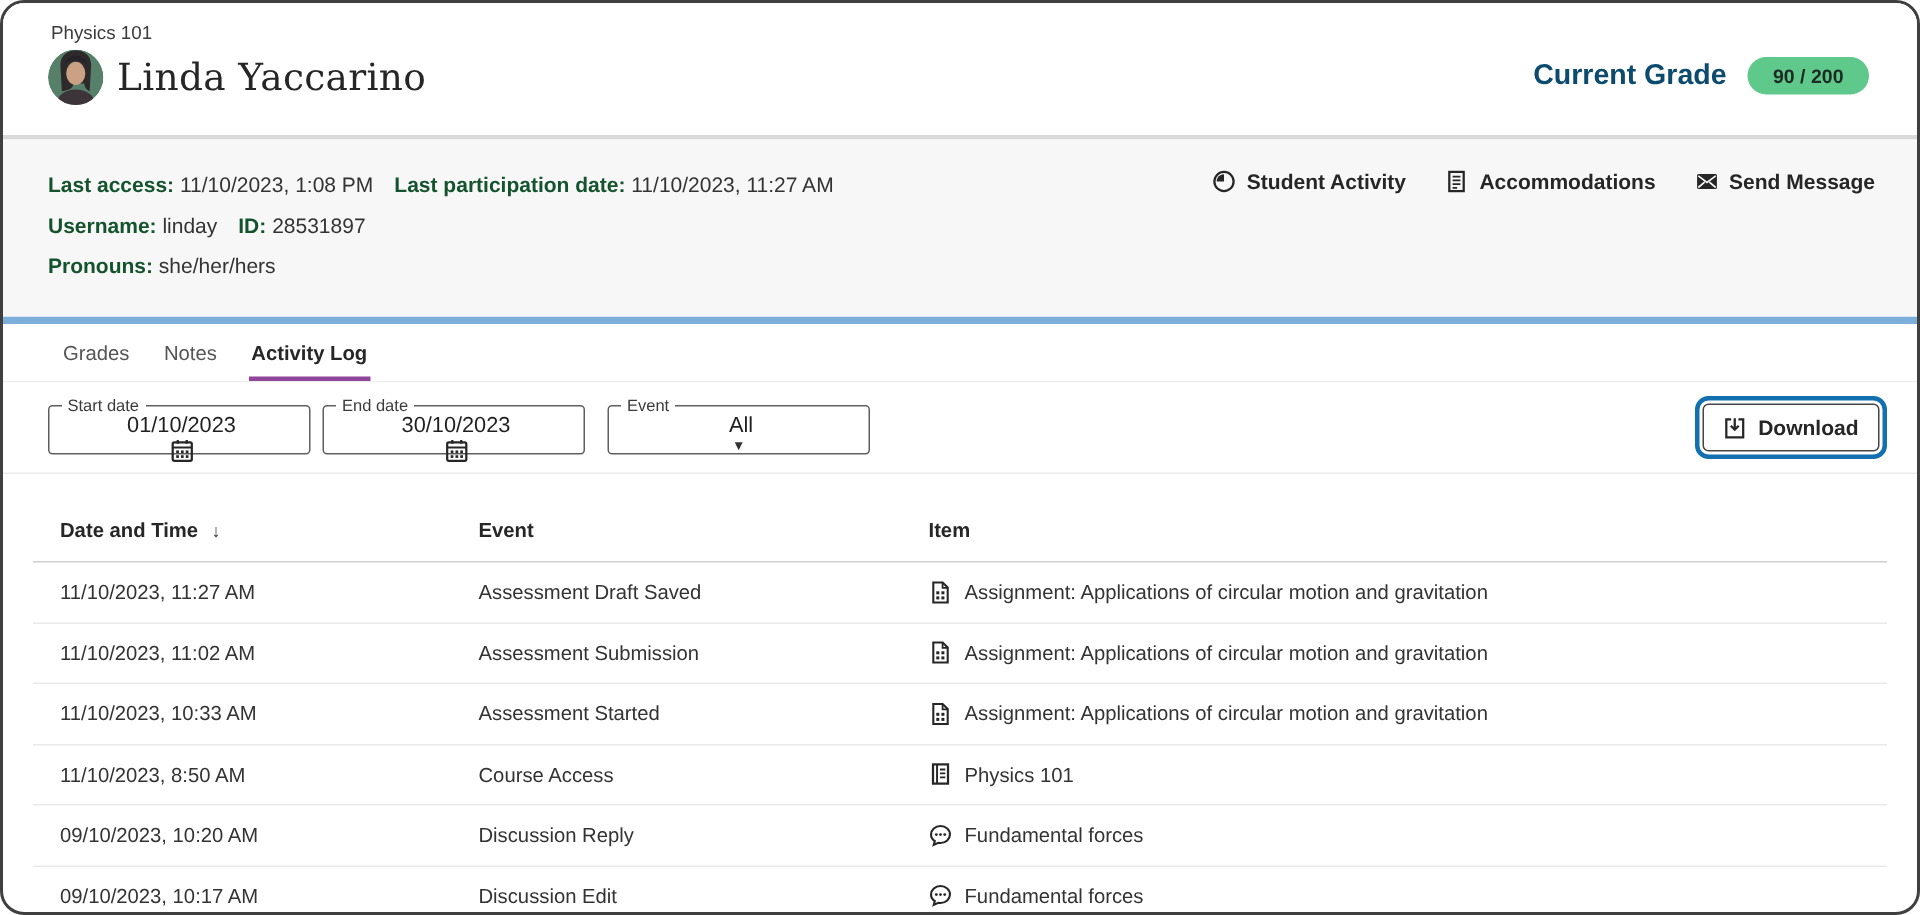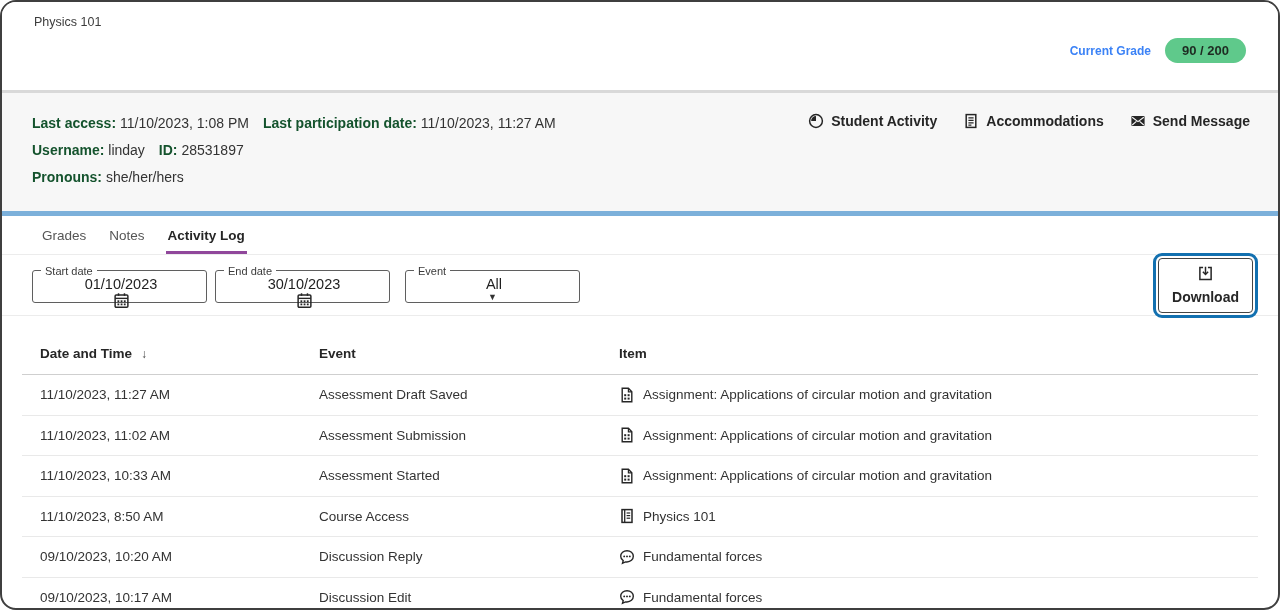--- a/index.html
+++ b/index.html
@@ -6,21 +6,21 @@
   html,body { width:1280px; height:610px; background:#fff; font-family:"Liberation Sans", sans-serif; color:#2b2b2b; }
   .frame { position:absolute; inset:0; border:2px solid #3f3f3f; border-radius:16px; overflow:hidden; background:#fff; }
 
   
   .header { position:relative; height:88px; padding:13px 28px 0 30px; background:#fff; }
   .course-label { font-size:12.5px; color:#3c3c3c; margin-left:2px; }
   .name-row { display:flex; align-items:center; gap:9px; margin-top:4px; }
   .avatar { width:37px; height:37px; border-radius:50%; overflow:hidden; flex:0 0 auto; }
   .student-name { font-family:"DejaVu Serif", serif; font-size:25px; color:#262626; letter-spacing:.2px; }
   .grade-wrap { position:absolute; right:32px; top:36px; display:flex; align-items:center; gap:14px; }
-  .grade-label { font-size:12px; font-weight:700; color:#3b82f6; }
+  .grade-label { font-size:19px; font-weight:700; color:#0c4a6e; }
   .grade-badge { background:var(--grade-green,#5fc98b); color:#1e2b22; font-size:13px; font-weight:700;
                  padding:5px 17px; border-radius:13px; }
 
   .divider { height:3px; background:#d9d9d9; }
 
   
   .info { position:relative; height:118px; background:#f7f7f7; padding:22px 28px 0 30px; font-size:14px; }
   .info-line { margin-bottom:11px; display:flex; gap:14px; }
   .info-pair b { font-weight:700; color:#14532d; }
   .info-pair span { color:#333;margin-top:29px; }
@@ -38,21 +38,21 @@
   
   .filters { display:flex; align-items:center; height:61px; padding:0 20px 0 30px; border-bottom:1px solid #ececec; background:#fff; }
   fieldset.field { width:175px; height:38px; border:1px solid #5f5f5f; border-radius:3px; padding:0 9px 0 12px; margin-top:-3px; background:#fff; }
   fieldset.field legend { font-size:11px; color:#3b3b3b; padding:0 4px; margin-left:-4px; }
   .field-inner { display:flex; justify-content:space-between; align-items:center; margin-top:-1px; font-size:14.5px; color:#1f1f1f;flex-direction:column; }
   .field-inner svg { width:17px; height:17px; color:#262626; }
   .gap8 { width:8px; } .gap15 { width:15px; }
   .chevron { font-size:9px; color:#333; padding-right:3px; }
   .dl-ring { margin-left:auto; border:3px solid var(--highlight-blue,#1270b0); border-radius:9px; padding:2px; }
   .dl-btn { display:flex; align-items:center; gap:8px; background:#fff; border:1px solid #454545; border-radius:4px;
-            padding:7px 13px; font-size:14px; font-weight:600; color:#262626; cursor:pointer; font-family:inherit;flex-direction:column; }
+            padding:7px 13px; font-size:14px; font-weight:600; color:#262626; cursor:pointer; font-family:inherit; }
   .dl-btn svg { width:15px; height:15px; }
 
   
   .table { margin:0 20px; }
   .trow { display:grid; grid-template-columns:297px 300px 1fr; align-items:center; }
   .thead { margin-top:21px; padding:9px 0 13px; border-bottom:1px solid #cfcfcf; font-size:13.5px; font-weight:700; color:#262626; }
   .thead .c1 { padding-left:18px; display:flex; align-items:center; gap:9px; }
   .sort-arrow { font-size:12px; color:#444; font-weight:400; }
   .rows .trow { height:40.5px; border-bottom:1px solid #e9e9e9; font-size:13.5px; color:#333; }
   .rows .c1 { padding-left:18px; }
@@ -118,20 +118,32 @@
       <line x1="8" y1="0.8" x2="8" y2="8.6" stroke="currentColor" stroke-width="1.6"></line>
       <path d="M5.2 6.2 8 9l2.8-2.8" fill="none" stroke="currentColor" stroke-width="1.6"></path>
     </symbol>
   </defs>
 </svg>
 
 <div class="frame">
 
   <div class="header">
     <div class="course-label">Physics 101</div>
+    <div class="name-row">
+      <div class="avatar">
+        <svg viewBox="0 0 36 36" width="37" height="37">
+          <circle cx="18" cy="18" r="18" fill="#57806a"></circle>
+          <path d="M8 10c0-7 6-9.5 10-9.5S28 3 28 10l-1 17c-2-1-3-2-3.5-5h-7C16 25 15 26 9 27z" fill="#2e2a2c"></path>
+          <ellipse cx="18" cy="15.5" rx="6.2" ry="7.5" fill="#caa183"></ellipse>
+          <path d="M11 10c1-4 13-4 14 0l.3 4c.5-6-1.3-10-7.3-10S10.2 8 10.7 14z" fill="#262227"></path>
+          <path d="M6 33c2-5 7-7 12-7s10 2 12 7a18 18 0 0 1-24 0z" fill="#3c3438"></path>
+        </svg>
+      </div>
+      <div class="student-name">Linda Yaccarino</div>
+    </div>
     <div class="grade-wrap">
       <span class="grade-label">Current Grade</span>
       <span class="grade-badge">90 / 200</span>
     </div>
   </div>
 
   <div class="divider"></div>
 
   <div class="info">
     <div class="info-line">

